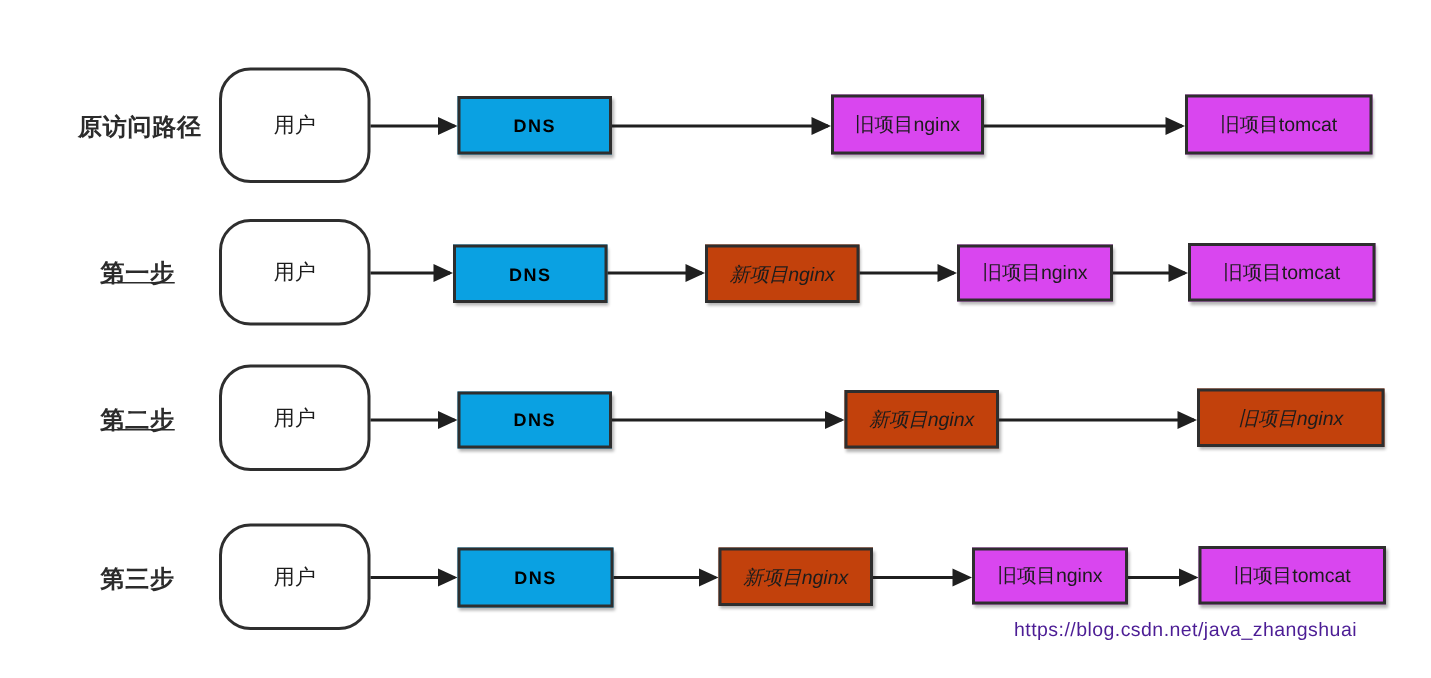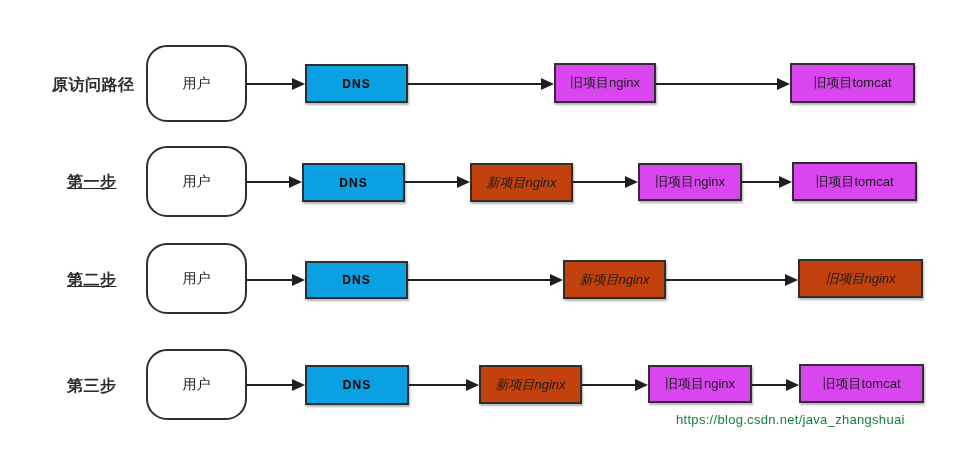--- a/index.html
+++ b/index.html
@@ -46,21 +46,21 @@
     right:-2px;top:-5px;
     width:0;height:0;
     border-left:13px solid #1f1f1f;
     border-top:6px solid transparent;
     border-bottom:6px solid transparent;
   }
   .watermark{
     position:absolute;
     left:676px;top:412px;
     font-size:13px;
-    color:#15803d;
+    color:#4c1d95;
     letter-spacing:0.3px;
     white-space:nowrap;
   }
 </style>
 </head>
 <body>
 
 <div class="canvas">
 
   <div class="row-label" style="left:52px;top:75px;">原访问路径</div>

